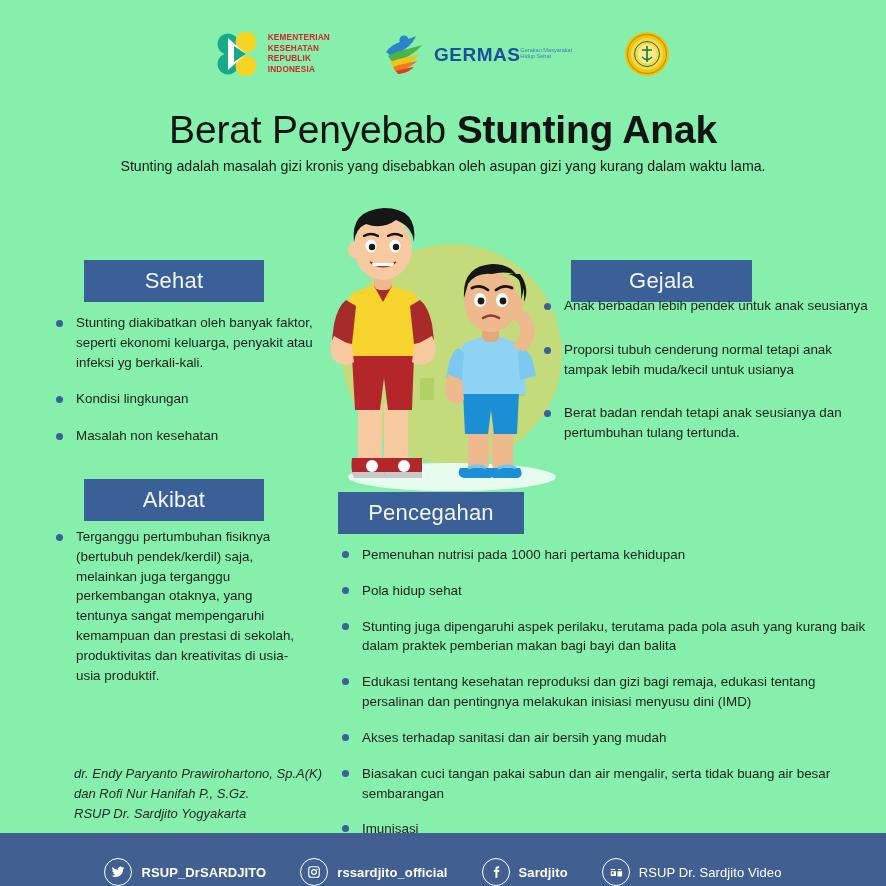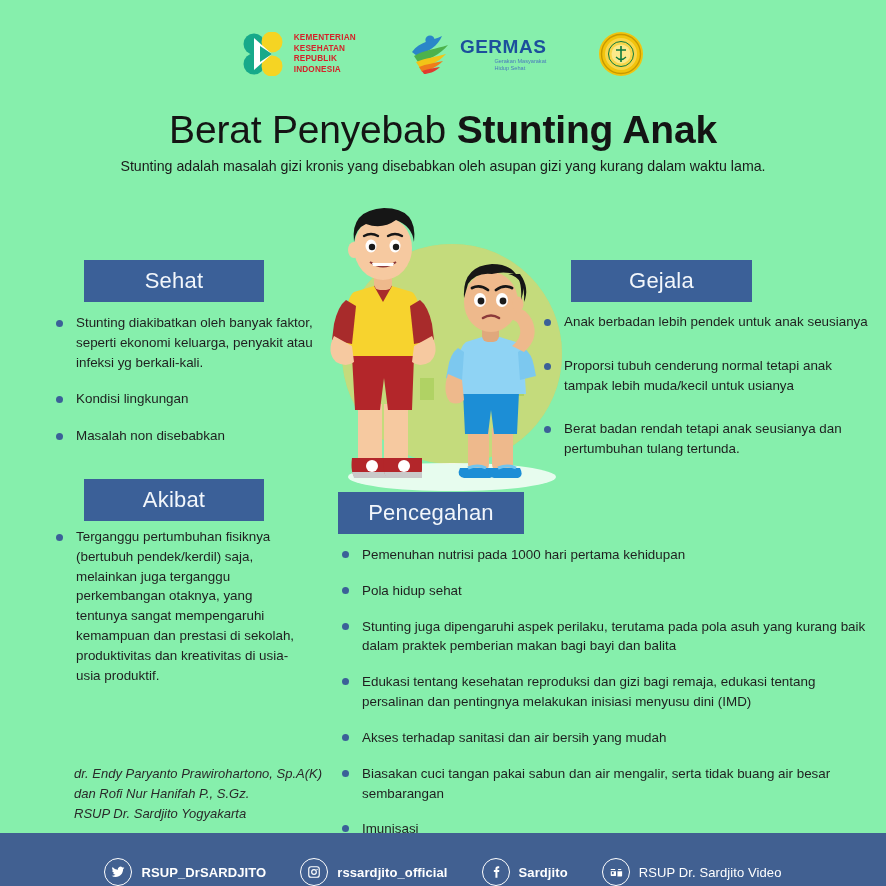--- a/index.html
+++ b/index.html
@@ -35,21 +35,21 @@
   .kemenkes-text {
     font-size: 8.2px;
     font-weight: bold;
     line-height: 1.28;
     color: #d4232a;
     letter-spacing: .2px;
     white-space: pre-line;
   }
   .logo-germas { display: flex; align-items: center; gap: 4px; }
   .germas-mark { width: 48px; height: 44px; display:block; }
-  .germas-words { display: flex; flex-direction: column; justify-content: center; align-items: flex-end; }
+  .germas-words { display: flex; flex-direction: row; justify-content: center; }
   .germas-title {
     font-size: 19px;
     font-weight: bold;
     color: #1c4f9c;
     letter-spacing: .5px;
     line-height: 1;
   }
   .germas-tag {
     font-size: 5.6px;
     color: #4a7bbd;
@@ -112,21 +112,21 @@
     top: 7px;
     width: 7px;
     height: 7px;
     border-radius: 50%;
     background: #3b6098;
   }
 
   #list-sebab      { left: 52px;  top: 313px; width: 262px; }
   #list-sebab li   { margin-bottom: 17px; }
   #list-akibat     { left: 52px;  top: 527px; width: 245px; }
-  #list-gejala     { left: 540px; top: 312px; width: 330px; }
+  #list-gejala     { left: 540px; top: 296px; width: 330px; }
   #list-gejala li  { margin-bottom: 24px; }
   #list-pencegahan { left: 338px; top: 545px; width: 530px; }
   #list-pencegahan li { margin-bottom: 16px; }
   #list-pencegahan li::before { top: 6px; }
 
   
   .credits {
     position: absolute;
     left: 74px; top: 764px;
     width: 260px;
@@ -323,21 +323,21 @@
       <path d="M172 92 Q180 88 188 94" stroke="#161616" stroke-width="2.8" fill="none" stroke-linecap="round"></path>
       <path d="M196 94 Q204 88 212 92" stroke="#161616" stroke-width="2.8" fill="none" stroke-linecap="round"></path>
       <path d="M183 122 Q191 117 199 122" stroke="#8c3a3a" stroke-width="2.6" fill="none" stroke-linecap="round"></path>
     </svg>
   </div>
 
   <div class="banner" id="banner-sebab">Sehat</div>
   <ul class="blist" id="list-sebab">
     <li>Stunting diakibatkan oleh banyak faktor, seperti ekonomi keluarga, penyakit atau infeksi yg berkali-kali.</li>
     <li>Kondisi lingkungan</li>
-    <li>Masalah non disebabkan</li>
+    <li>Masalah non kesehatan</li>
   </ul>
 
   <div class="banner" id="banner-akibat">Akibat</div>
   <ul class="blist" id="list-akibat">
     <li>Terganggu pertumbuhan fisiknya (bertubuh pendek/kerdil) saja, melainkan juga terganggu perkembangan otaknya, yang tentunya sangat mempengaruhi kemampuan dan prestasi di sekolah, produktivitas dan kreativitas di usia-usia produktif.</li>
   </ul>
 
   <div class="banner" id="banner-gejala">Gejala</div>
   <ul class="blist" id="list-gejala">
     <li>Anak berbadan lebih pendek untuk anak seusianya</li>

